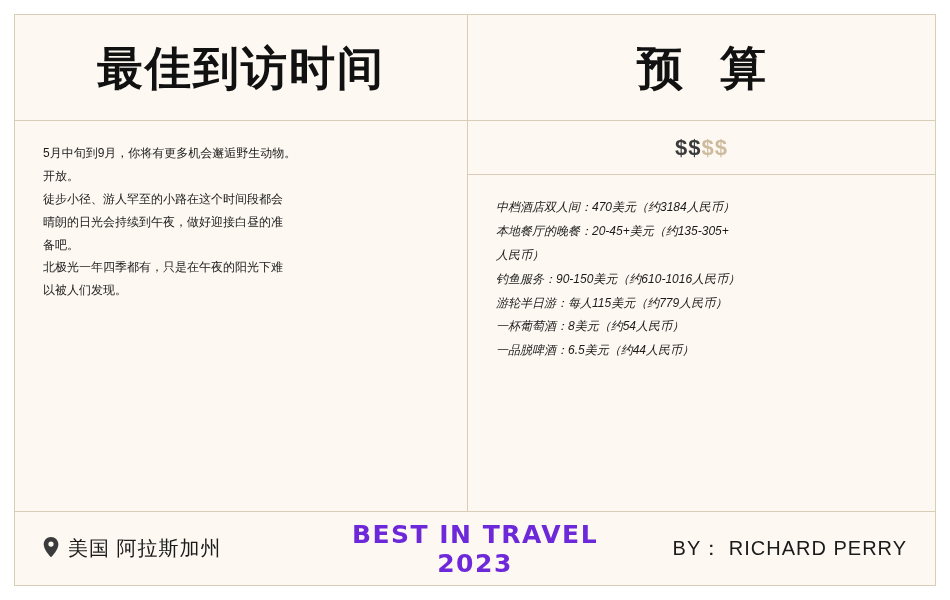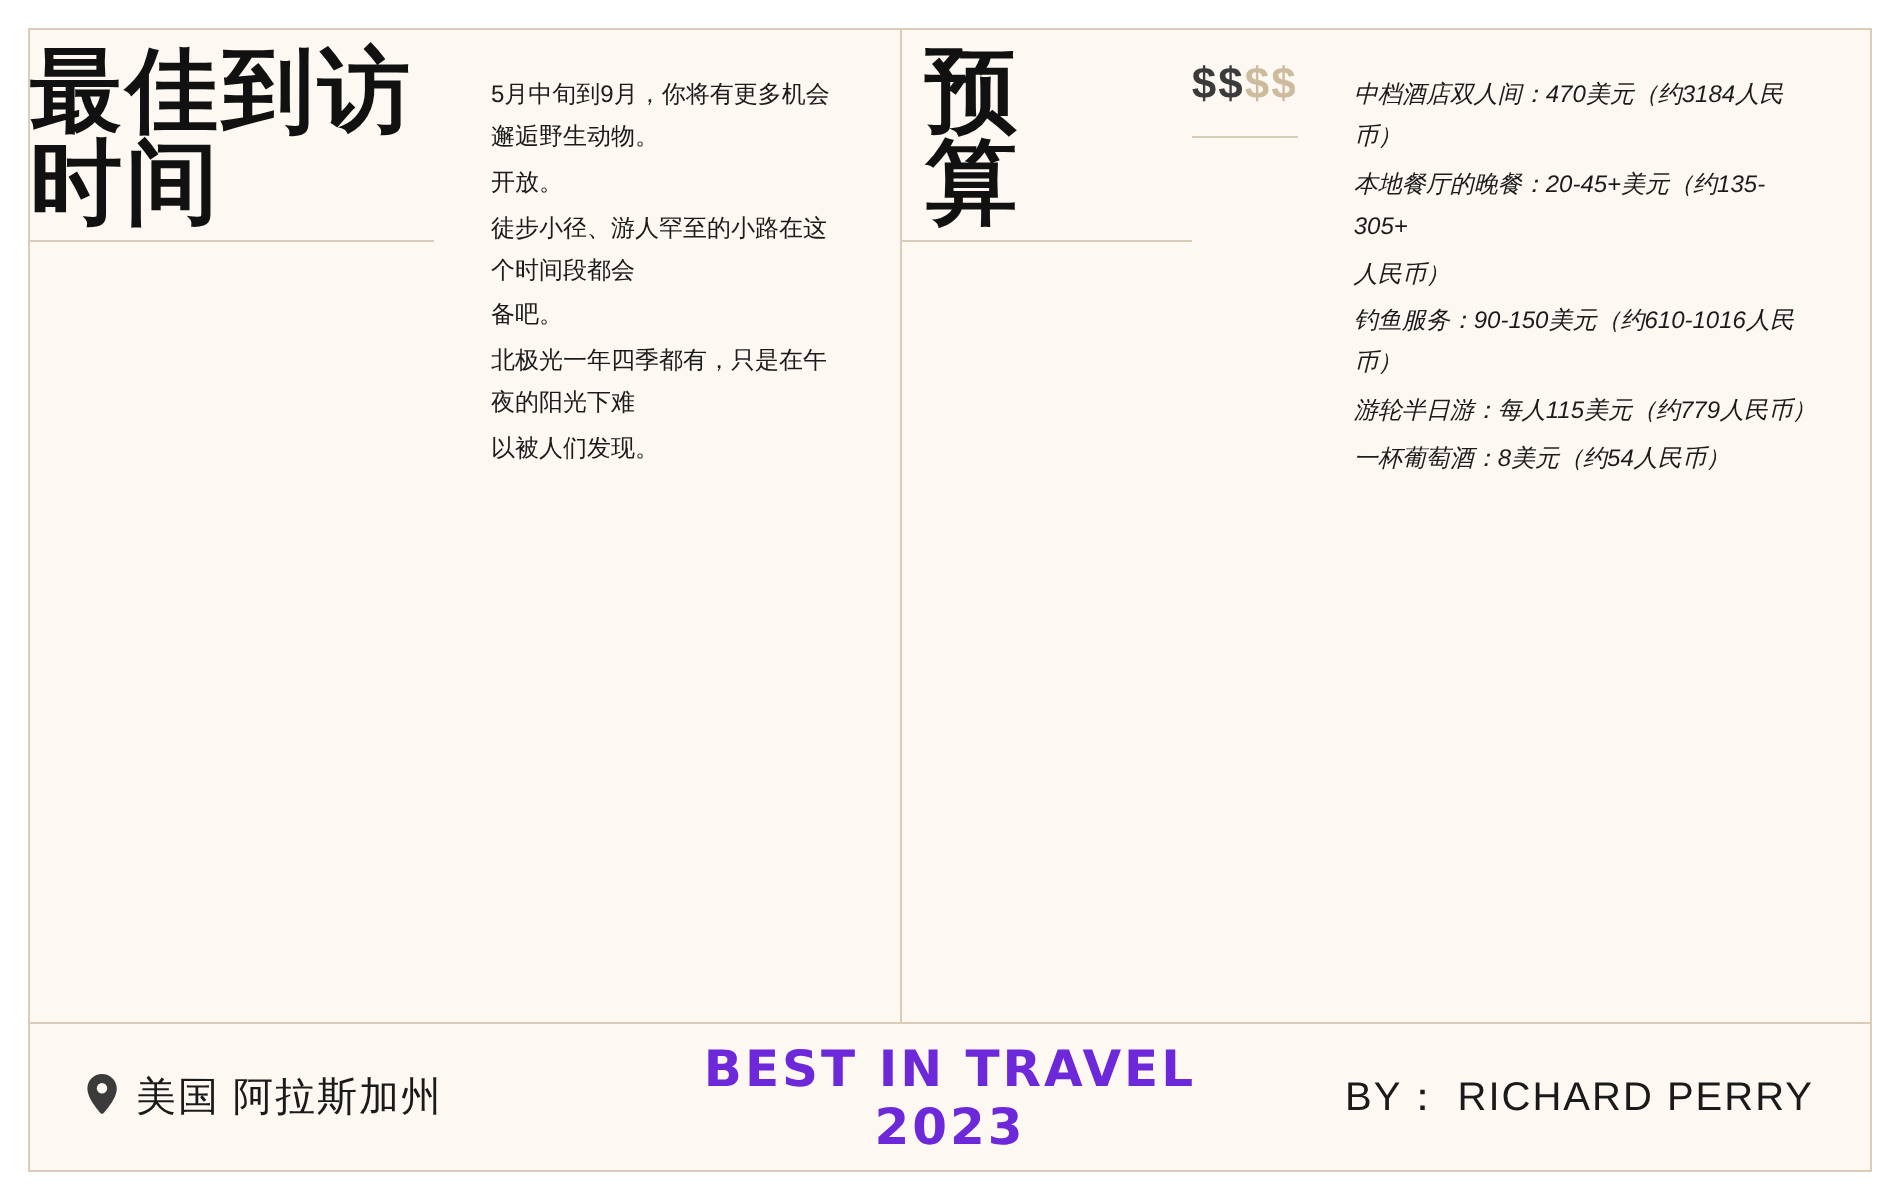--- a/index.html
+++ b/index.html
@@ -29,21 +29,21 @@
   }
 
   
   .grid {
     flex: 1 1 auto;
     display: flex;
     min-height: 0;
   }
   .col {
     display: flex;
-    flex-direction: row;
+    flex-direction: column;
     min-width: 0;
   }
   .col-left {
     width: 452px;
     border-right: 1px solid #d9cdb8;
   }
   .col-right {
     flex: 1 1 auto;
   }
 
@@ -163,20 +163,21 @@
   <div class="grid">
 
     <div class="col col-left">
       <div class="head">
         <div class="head-title">最佳到访时间</div>
       </div>
       <div class="body">
         <p>5月中旬到9月，你将有更多机会邂逅野生动物。</p>
         <p>开放。</p>
         <p>徒步小径、游人罕至的小路在这个时间段都会</p>
+        <p>晴朗的日光会持续到午夜，做好迎接白昼的准</p>
         <p>备吧。</p>
         <p>北极光一年四季都有，只是在午夜的阳光下难</p>
         <p>以被人们发现。</p>
       </div>
     </div>
 
     <div class="col col-right">
       <div class="head">
         <div class="head-title spaced">预 算</div>
       </div>
@@ -185,20 +186,21 @@
           <span class="filled">$$</span><span class="empty">$$</span>
         </div>
       </div>
       <div class="body right">
         <p>中档酒店双人间：470美元（约3184人民币）</p>
         <p>本地餐厅的晚餐：20-45+美元（约135-305+</p>
         <p>人民币）</p>
         <p>钓鱼服务：90-150美元（约610-1016人民币）</p>
         <p>游轮半日游：每人115美元（约779人民币）</p>
         <p>一杯葡萄酒：8美元（约54人民币）</p>
+        <p>一品脱啤酒：6.5美元（约44人民币）</p>
       </div>
     </div>
 
   </div>
 
   <div class="footer">
     <div class="footer-left">
       <span class="pin">
         <svg width="16" height="20" viewBox="0 0 16 20" aria-hidden="true">
           <path d="M8 0C3.9 0 0.7 3.2 0.7 7.2c0 5.4 6.5 12.2 6.8 12.5 0.3 0.3 0.8 0.3 1.1 0 0.3-0.3 6.8-7.1 6.8-12.5C15.3 3.2 12.1 0 8 0z" fill="#3b3b3b"></path>

